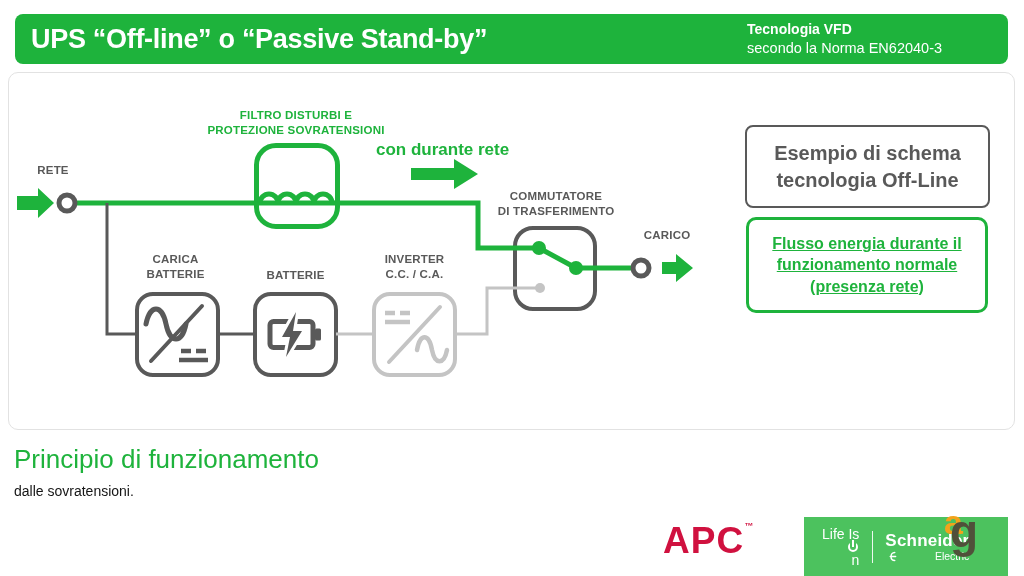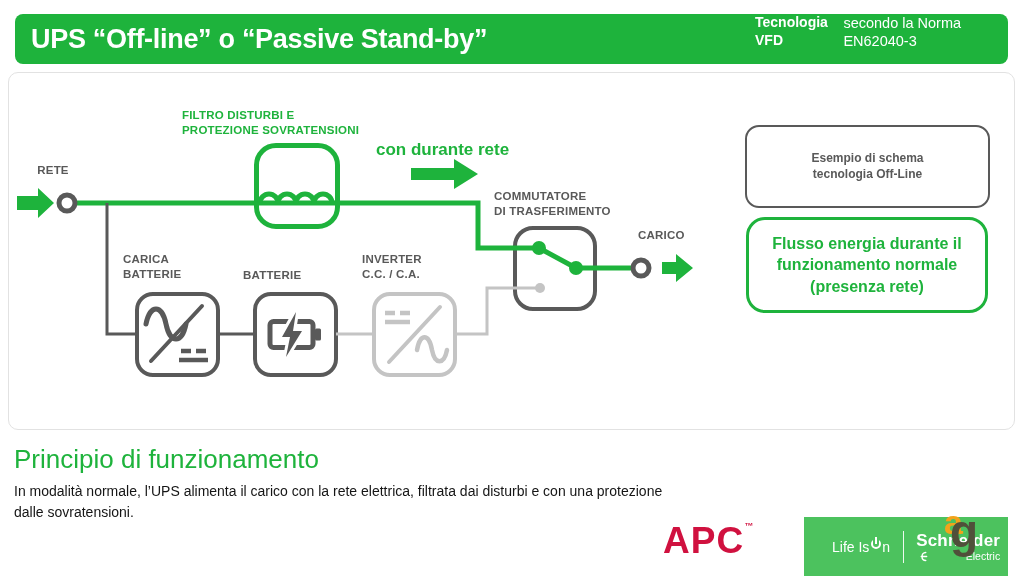--- a/index.html
+++ b/index.html
@@ -10,64 +10,64 @@
     --light:#c4c4c4;
   }
   *{margin:0;padding:0;box-sizing:border-box;}
   html,body{background:#fff;}
   body{font-family:"Liberation Sans",sans-serif;}
   .slide{position:relative;width:1024px;height:576px;background:#fff;overflow:hidden;}
 
   
   .topbar{position:absolute;left:15px;top:14px;width:993px;height:50px;background:var(--green);border-radius:8px;display:flex;align-items:center;}
   .topbar .title{margin-left:16px;color:#fff;font-size:27px;font-weight:bold;letter-spacing:-.3px;white-space:nowrap;}
-  .topbar .subtitle{position:absolute;left:732px;top:0;height:100%;display:flex;flex-direction:row;justify-content:center;color:#fff;line-height:1.25;margin-left:8px;}
+  .topbar .subtitle{position:absolute;left:732px;top:0;height:100%;display:flex;flex-direction:column;justify-content:center;color:#fff;line-height:1.25;}
   .topbar .sub1{font-size:14px;font-weight:bold;}
   .topbar .sub2{font-size:14.5px;}
 
   
   .card{position:absolute;left:8px;top:72px;width:1007px;height:358px;background:#fff;border:1px solid #e2e2e2;border-radius:10px;z-index:1;}
 
   
   .box{position:absolute;z-index:2;background:transparent;}
   .box svg{display:block;}
   .filterbox{left:254px;top:143px;width:86px;height:86px;border:5px solid var(--green);border-radius:22px;}
   .chargerbox{left:135px;top:292px;width:85px;height:85px;border:4px solid var(--dark);border-radius:18px;}
   .batterybox{left:253px;top:292px;width:85px;height:85px;border:4px solid var(--dark);border-radius:18px;}
   .inverterbox{left:372px;top:292px;width:85px;height:85px;border:4px solid var(--light);border-radius:18px;}
   .switchbox{left:513px;top:226px;width:84px;height:85px;border:4px solid var(--dark);border-radius:20px;}
 
   
   .wires{position:absolute;left:0;top:0;z-index:5;pointer-events:none;}
 
   
-  .lbl{position:absolute;z-index:3;font-size:11.5px;font-weight:bold;color:var(--dark);line-height:1.3;letter-spacing:.2px;}
+  .lbl{position:absolute;z-index:3;font-size:11.5px;font-weight:bold;color:var(--dark);text-align:center;line-height:1.3;letter-spacing:.2px;}
   .lbl-rete{left:23px;top:163px;width:60px;text-align:center;}
   .lbl-filtro{left:182px;top:108px;width:228px;color:var(--green);}
   .lbl-flow{left:376px;top:139px;width:200px;text-align:left;font-size:17px;color:var(--green);letter-spacing:0;}
   .lbl-comm{left:494px;top:189px;width:124px;}
   .lbl-carico{left:638px;top:228px;width:58px;}
   .lbl-carica{left:123px;top:252px;width:105px;}
   .lbl-batterie{left:243px;top:268px;width:105px;}
   .lbl-inverter{left:362px;top:252px;width:105px;}
 
   
   .note{position:absolute;z-index:3;display:flex;flex-direction:column;justify-content:center;text-align:center;font-weight:bold;line-height:1.32;background:#fff;}
-  .note-gray{left:745px;top:125px;width:245px;height:83px;border:2.5px solid var(--dark);border-radius:14px;color:var(--dark);font-size:12px;}
-  .note-green{left:746px;top:217px;width:242px;height:96px;border:3px solid var(--green);border-radius:19px;color:var(--green);font-size:16px;}
+  .note-gray{left:745px;top:125px;width:245px;height:83px;border:2.5px solid var(--dark);border-radius:8px;color:var(--dark);font-size:20px;}
+  .note-green{left:746px;top:217px;width:242px;height:96px;border:3px solid var(--green);border-radius:10px;color:var(--green);font-size:16px;text-decoration:underline;}
 
   
   .principle-heading{position:absolute;left:14px;top:444px;font-size:26px;font-weight:400;color:var(--green);}
   .principle-text{position:absolute;left:14px;top:481px;width:740px;font-size:14px;color:#151515;line-height:1.5;}
 
   
   .apc{position:absolute;left:663px;top:522px;font-size:37px;font-weight:800;color:var(--apc-red);letter-spacing:1px;line-height:1;}
   .apc .tm{font-size:9px;vertical-align:top;font-weight:bold;}
   .se-block{position:absolute;left:804px;top:517px;width:204px;height:59px;background:var(--logo-green);display:flex;align-items:center;color:#fff;z-index:4;}
-  .lifeison{margin-left:28px;font-size:14px;display:flex;align-items:flex-start;white-space:nowrap;}
+  .lifeison{margin-left:18px;font-size:14px;display:flex;align-items:flex-end;white-space:nowrap;flex-direction:column;}
   .power-o{width:10px;height:10px;border:2px solid #fff;border-radius:50%;display:inline-block;position:relative;margin:0 1px 0 2px;}
   .power-o::after{content:"";position:absolute;top:-4px;left:50%;transform:translateX(-50%);width:2px;height:7px;background:#fff;border-left:2px solid var(--logo-green);border-right:2px solid var(--logo-green);}
   .se-divider{width:1px;height:32px;background:rgba(255,255,255,.9);margin:0 12px 0 13px;}
   .se-word{line-height:1;}
   .se-name{font-size:17px;font-weight:bold;letter-spacing:.2px;}
   .se-sub{font-size:10.5px;display:flex;align-items:center;gap:2px;margin:2px 0 0 3px;justify-content:space-between;}
   .watermark{position:absolute;left:944px;top:505px;z-index:12;display:flex;align-items:flex-start;font-weight:800;line-height:1;}
   .wm-a{font-size:34px;color:#f2a31b;}
   .wm-g{font-size:46px;color:#50503a;position:relative;left:-13px;top:3px;}
 </style>
@@ -162,21 +162,20 @@
     <div>tecnologia Off-Line</div>
   </div>
   <div class="note note-green">
     <div>Flusso energia durante il</div>
     <div>funzionamento normale</div>
     <div>(presenza rete)</div>
   </div>
 
   <div class="principle-heading">Principio di funzionamento</div>
   <div class="principle-text">
-    <div>In modalità normale, l’UPS alimenta il carico con la rete elettrica, filtrata dai disturbi e con una protezione</div>
     <div>dalle sovratensioni.</div>
   </div>
 
   <div class="apc"><span>APC</span><span class="tm">™</span></div>
 
   <div class="se-block">
     <div class="lifeison">
       <span>Life Is</span>
       <span class="power-o"></span>
       <span>n</span>

